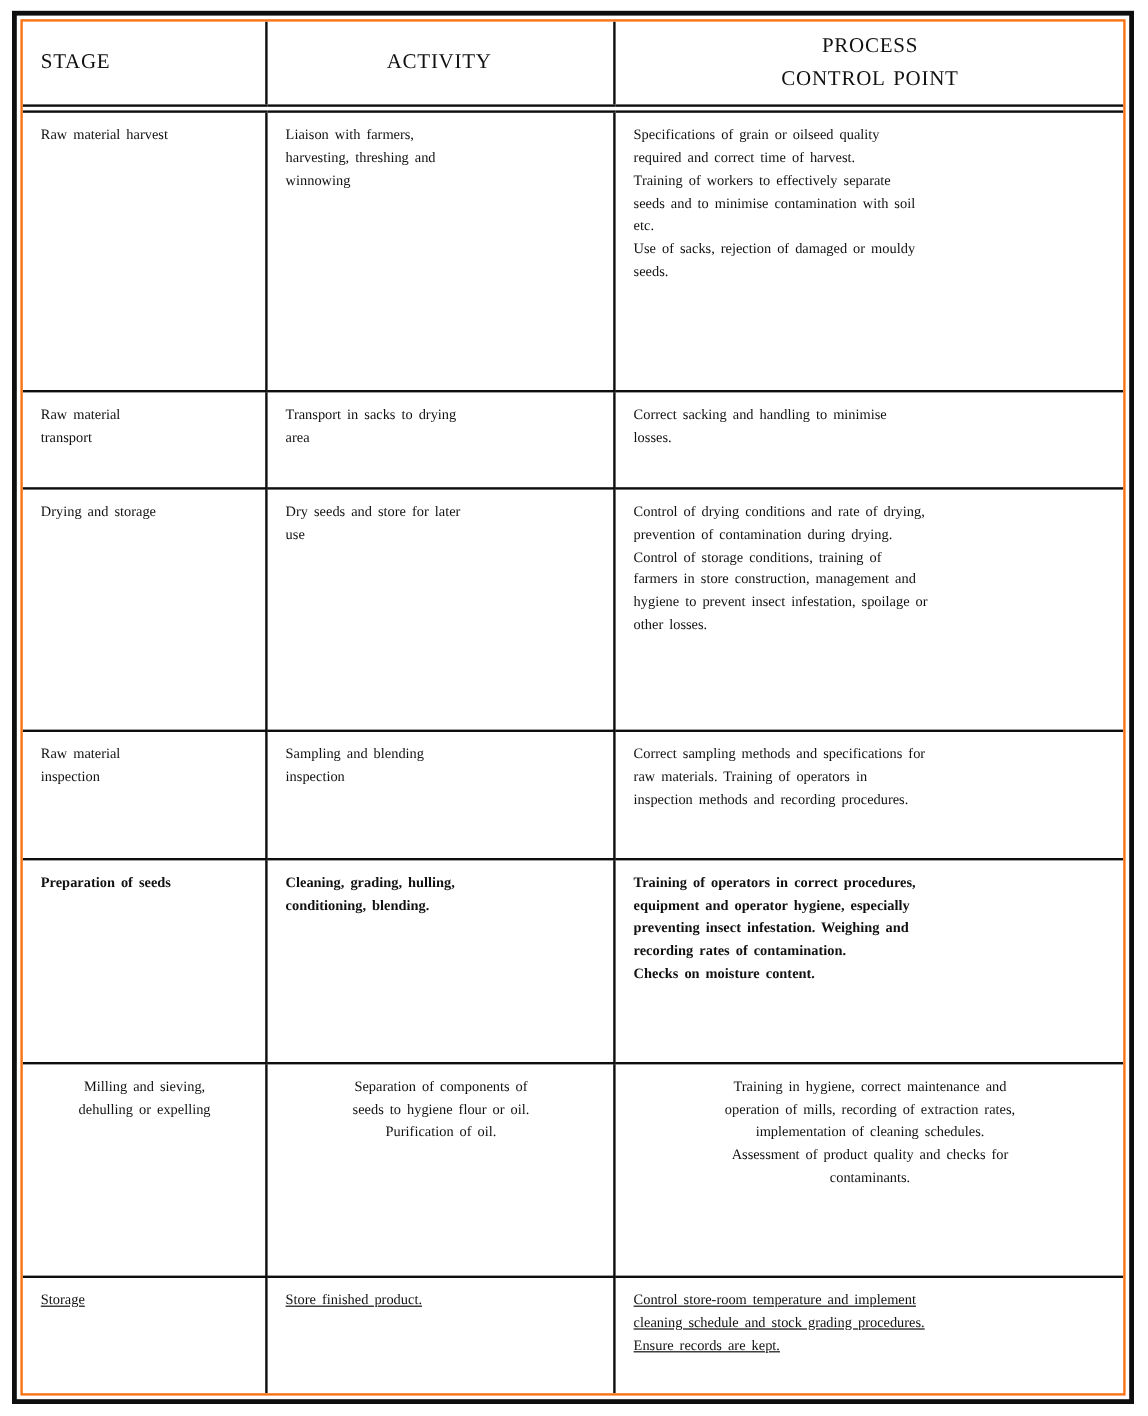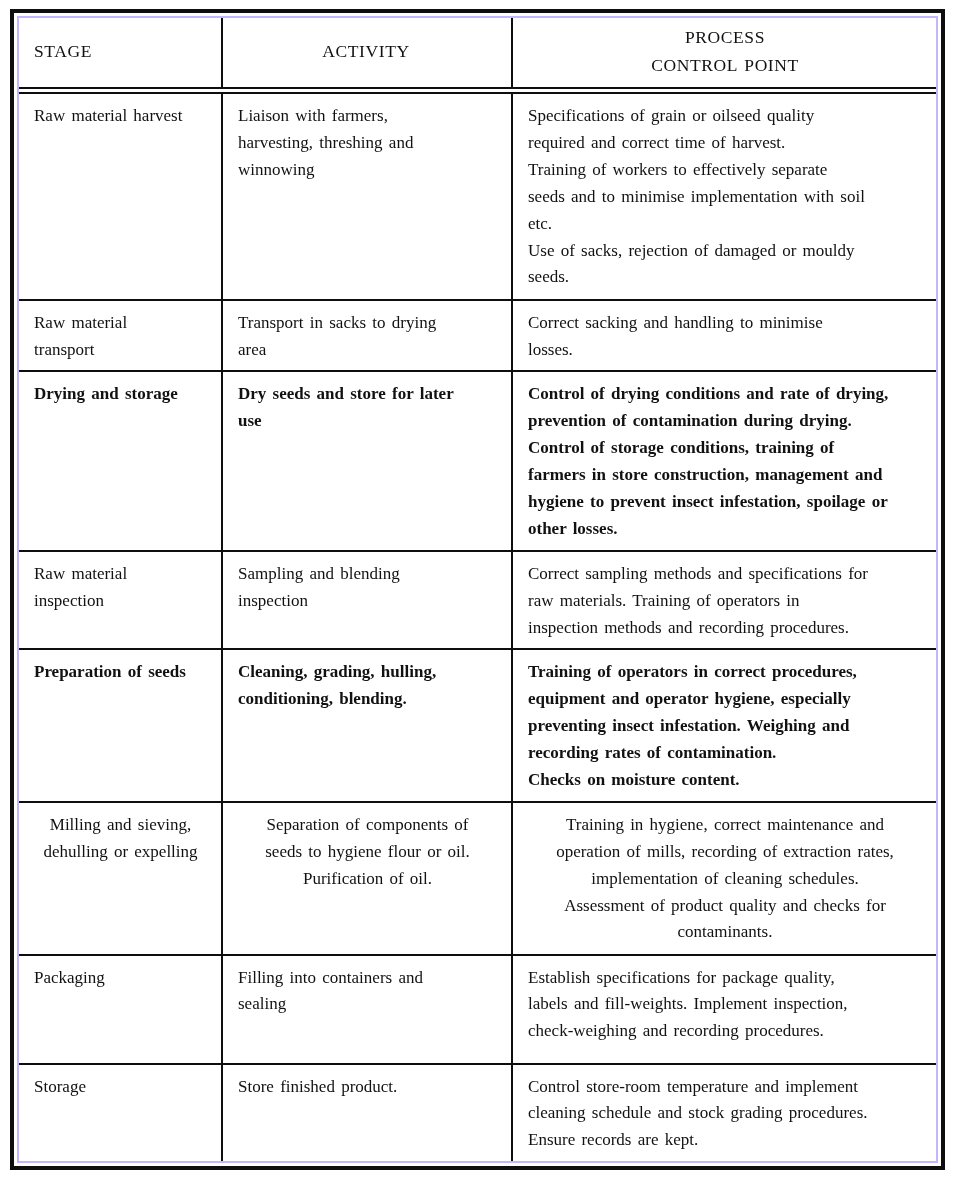--- a/index.html
+++ b/index.html
@@ -17,40 +17,40 @@
     padding: 9px 12px 10px 10px;
   }
   
   .frame-outer {
     border: 4px solid #0e0e0e;
     padding: 3px;
     height: 100%;
     box-sizing: border-box;
   }
   .frame-inner {
-    border: 2px solid #c4b5fd;
+    border: 2px solid #f97316;
     height: 100%;
     box-sizing: border-box;
     overflow: hidden;
   }
   table.doc-table {
     border-collapse: collapse;
     width: 100%;
     height: 100%;
     table-layout: fixed;
   }
   col.c-stage    { width: 203px; }
   col.c-activity { width: 290px; }
   col.c-pcp      { width: auto;  }
 
   th, td {
     border: 2px solid #0e0e0e;
     vertical-align: top;
     box-sizing: border-box;
-    font-size: 17px;
+    font-size: 12px;
     line-height: 1.58;
     white-space: pre-line;
     word-spacing: 2px;
     padding: 9px 14px 6px 15px;
   }
   
   th:first-child, td:first-child { border-left: none; }
   th:last-child,  td:last-child  { border-right: none; }
   thead th { border-top: none; }
   tbody tr:last-child td { border-bottom: none; }
@@ -64,26 +64,26 @@
     padding-top: 6px;
     padding-bottom: 8px;
   }
   th.h-stage    { text-align: left; }
   th.h-activity { text-align: center; padding-left: 12px; }
   th.h-pcp      { text-align: center; }
 
   tr.hdr { height: 64px; }
   tr.r0 { height: 184px; }
   tr.r1 { height: 63px;  }
-  tr.r2 { height: 158px; font-weight: bold; }
+  tr.r2 { height: 158px; }
   tr.r3 { height: 84px;  }
   tr.r4 { height: 133px; font-weight: bold; }
   tr.r5 { height: 139px; text-align: center; }
   tr.r6 { height: 108px; }
-  tr.r7 { height: 76px; }
+  tr.r7 { height: 76px; text-decoration: underline; }
 </style>
 </head>
 <body>
 
 <div class="page">
   <div class="frame-outer">
     <div class="frame-inner">
       <table class="doc-table">
         <colgroup>
           <col class="c-stage">
@@ -100,21 +100,21 @@
         </thead>
         <tbody>
           <tr class="r0">
             <td>Raw material harvest</td>
             <td>Liaison with farmers,
 harvesting, threshing and
 winnowing</td>
             <td>Specifications of grain or oilseed quality
 required and correct time of harvest.
 Training of workers to effectively separate
-seeds and to minimise implementation with soil
+seeds and to minimise contamination with soil
 etc.
 Use of sacks, rejection of damaged or mouldy
 seeds.</td>
           </tr>
           <tr class="r1">
             <td>Raw material
 transport</td>
             <td>Transport in sacks to drying
 area</td>
             <td>Correct sacking and handling to minimise
@@ -155,28 +155,20 @@
 dehulling or expelling</td>
             <td>Separation of components of
 seeds to hygiene flour or oil.
 Purification of oil.</td>
             <td>Training in hygiene, correct maintenance and
 operation of mills, recording of extraction rates,
 implementation of cleaning schedules.
 Assessment of product quality and checks for
 contaminants.</td>
           </tr>
-          <tr class="r6">
-            <td>Packaging</td>
-            <td>Filling into containers and
-sealing</td>
-            <td>Establish specifications for package quality,
-labels and fill-weights.  Implement inspection,
-check-weighing and recording procedures.</td>
-          </tr>
           <tr class="r7">
             <td>Storage</td>
             <td>Store finished product.</td>
             <td>Control store-room temperature and implement
 cleaning schedule and stock grading procedures.
 Ensure records are kept.</td>
           </tr>
 
         </tbody>
       </table>

